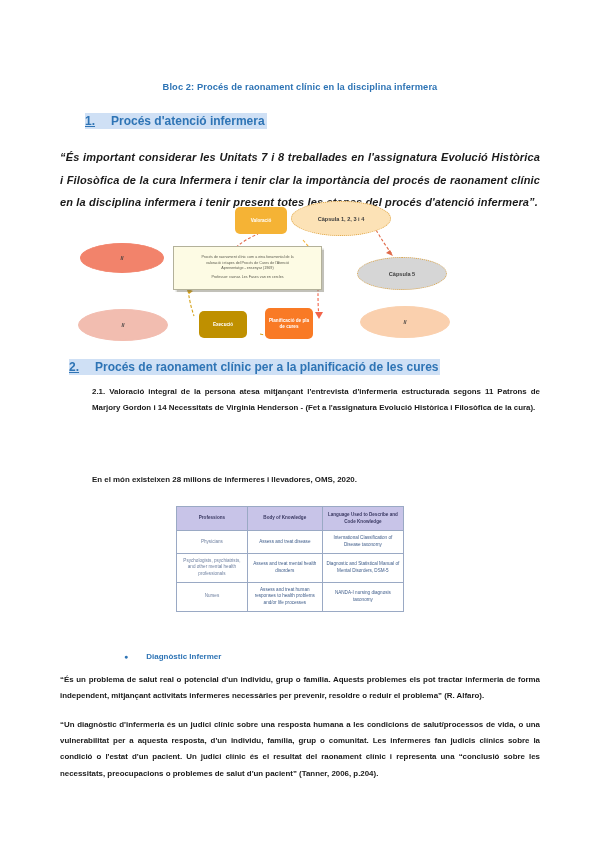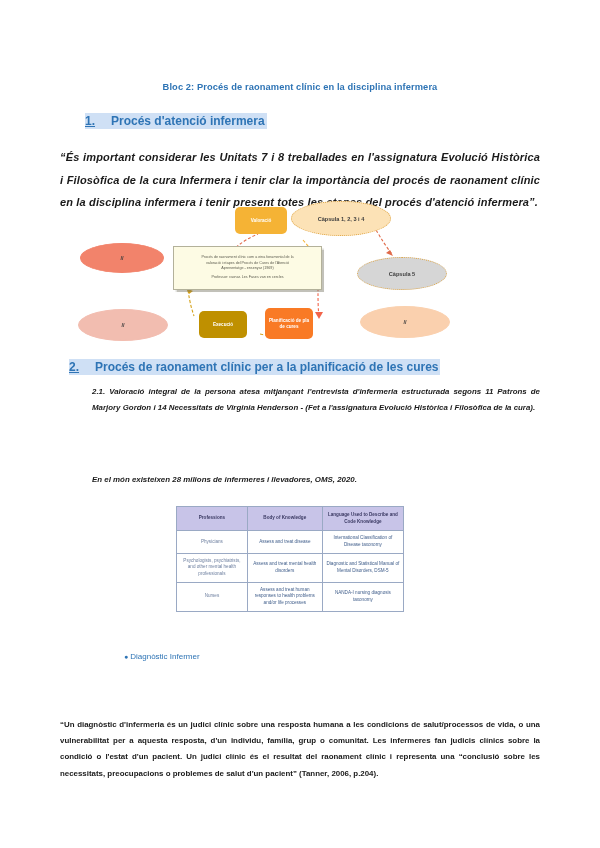--- a/index.html
+++ b/index.html
@@ -66,21 +66,20 @@
   }
   .para {
     position: absolute;
     width: 448px;
     left: 92px;
     font-size: 7.9px;
     font-weight: bold;
     line-height: 2.05;
     text-align: justify;
     color: #1a1a1a;
-    font-style: italic;
   }
   .para-full {
     position: absolute;
     width: 480px;
     left: 60px;
     font-size: 7.9px;
     font-weight: bold;
     line-height: 2.05;
     text-align: justify;
     color: #1a1a1a;
@@ -166,25 +165,25 @@
     padding: 5px 3px;
   }
   .kn-table td.prof { color: #6d7f9f; }
 
   
   .bullet-row {
     position: absolute;
     left: 124px;
     top: 652px;
     font-size: 8px;
-    font-weight: normal;
+    font-weight: bold;
     color: #2e74b5;
     display: flex;
     align-items: center;
-    gap: 2px;
+    gap: 18px;
   }
   .bullet-dot { font-size: 7px; line-height: 1; }
 </style>
 </head>
 <body>
 
 <div class="page">
 
   <div class="doc-title">Bloc 2: Procés de raonament clínic en la disciplina infermera</div>
 
@@ -280,16 +279,17 @@
         <td>NANDA-I nursing diagnosis taxonomy</td>
       </tr>
     </tbody>
   </table>
 
   <div class="bullet-row">
     <span class="bullet-dot">●</span>
     <span>Diagnòstic Infermer</span>
   </div>
 
+  <div class="para-full" style="top:672px">“És un problema de salut real o potencial d'un individu, grup o família. Aquests problemes els pot tractar infermeria de forma independent, mitjançant activitats infermeres necessàries per prevenir, resoldre o reduir el problema” (R. Alfaro).</div>
 
   <div class="para-full" style="top:717px">“Un diagnòstic d'infermeria és un judici clínic sobre una resposta humana a les condicions de salut/processos de vida, o una vulnerabilitat per a aquesta resposta, d'un individu, família, grup o comunitat. Les infermeres fan judicis clínics sobre la condició o l'estat d'un pacient. Un judici clínic és el resultat del raonament clínic i representa una “conclusió sobre les necessitats, preocupacions o problemes de salut d'un pacient” (Tanner, 2006, p.204).</div>
 
 </div>
 
 </body></html>

